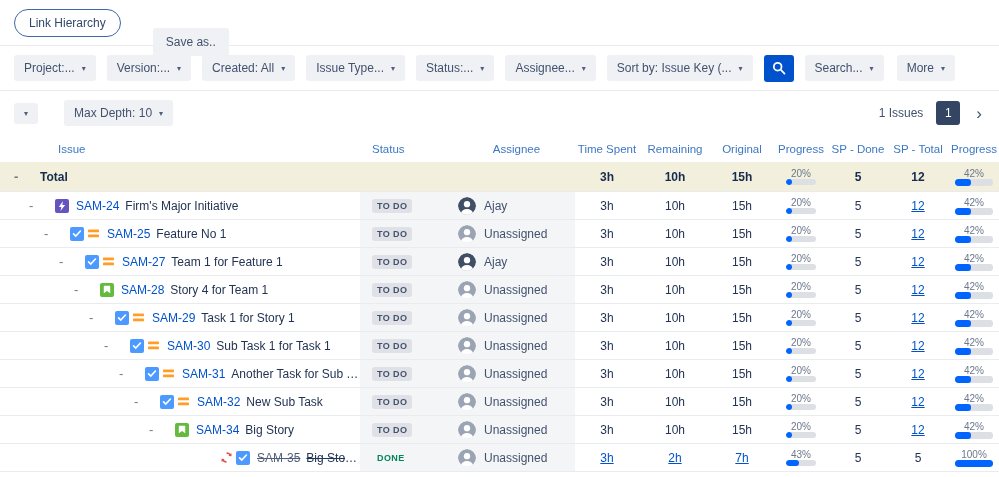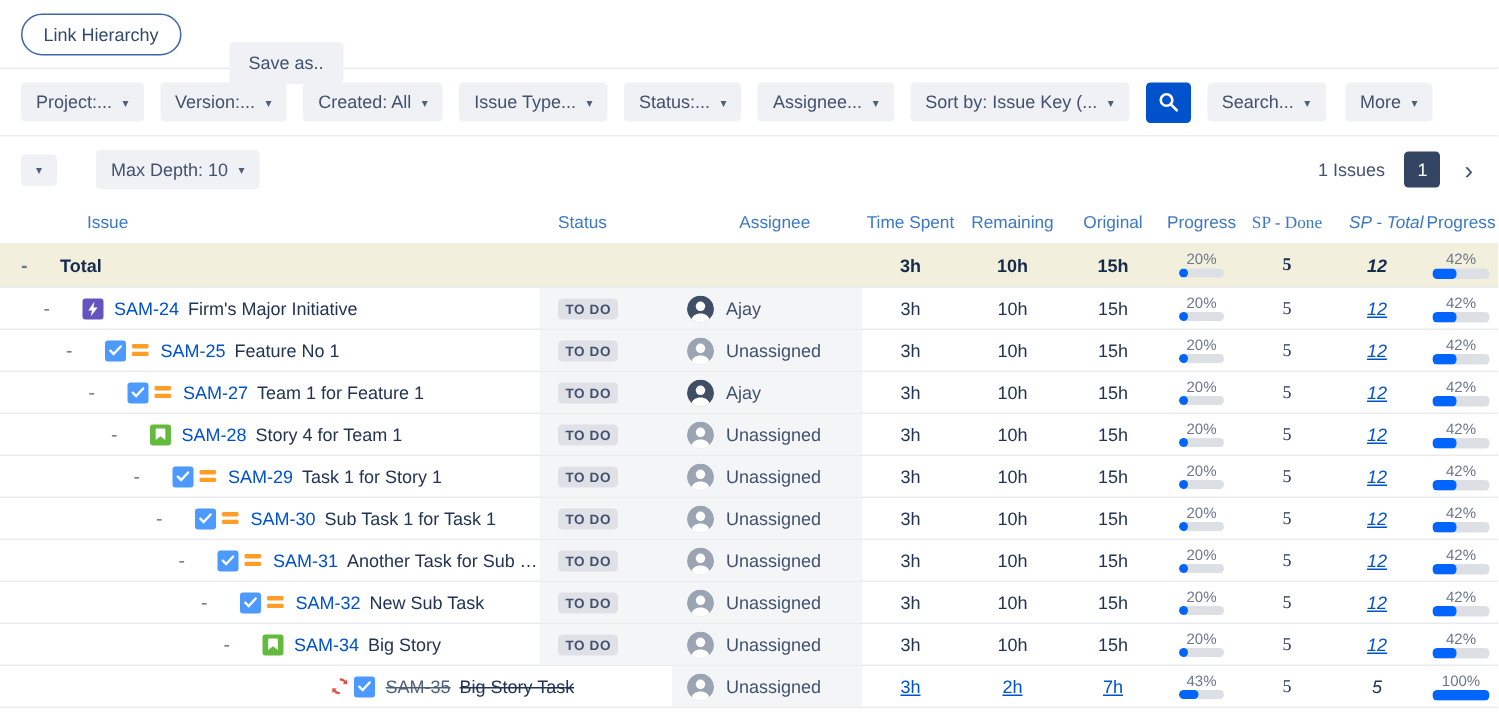--- a/index.html
+++ b/index.html
@@ -52,22 +52,22 @@
 
   
   .thead { display: flex; align-items: center; height: 27px; color: #3D78C2; font-size: 11.5px; }
   .col-issue { flex: 1; min-width: 0; display: flex; align-items: center; padding-left: 14px; }
   .col-status { width: 88px; flex: none; display: flex; align-items: center; padding-left: 12px; }
   .col-assignee { width: 127px; flex: none; display: flex; align-items: flex-start; padding-left: 10px; }
   .col-ts { width: 64px; flex: none; text-align: center; }
   .col-rem { width: 72px; flex: none; text-align: center; }
   .col-orig { width: 62px; flex: none; text-align: center; }
   .col-tp { width: 56px; flex: none; }
-  .col-spd { width: 58px; flex: none; text-align: center; font-family: Liberation Serif, serif; }
-  .col-spt { width: 62px; flex: none; text-align: right; font-style: italic; }
+  .col-spd { width: 58px; flex: none; text-align: center; }
+  .col-spt { width: 62px; flex: none; text-align: center; }
   .col-spp { width: 50px; flex: none; }
   .thead .col-issue { padding-left: 58px; }
 
   .row { display: flex; align-items: stretch; height: 28px; border-bottom: 1px solid #E9EBEF; }
   .row > div { display: flex; align-items: center; }
   .row .col-ts, .row .col-rem, .row .col-orig,
   .row .col-spd, .row .col-spt { justify-content: center; }
   .row .col-tp, .row .col-spp { justify-content: center; }
 
   .total-row { background: #F2F0DC; font-weight: bold; height: 30px; }
@@ -833,20 +833,23 @@
           </span>
           <span class="ticon t-task">
             <svg width="10" height="9" viewBox="0 0 16 14">
               <path d="M2.5 7.5 6 11 13.5 3" stroke="#fff" stroke-width="2.6" fill="none" stroke-linecap="round"></path>
             </svg>
           </span>
         </span>
       <a class="ikey done-key">SAM-35</a>
       <span class="isummary done-sum">Big Story Task</span>
     </div>
+    <div class="col-status">
+        <span class="badge badge-done">DONE</span>
+      </div>
     <div class="col-assignee">
       <span class="avatar">
         <svg width="18" height="18" viewBox="0 0 24 24">
           <circle class="av-bg" cx="12" cy="12" r="12"></circle>
           <circle cx="12" cy="9.6" r="4.2" fill="#fff"></circle>
           <path d="M3.6 22.2c.8-4 4.3-6.2 8.4-6.2s7.6 2.2 8.4 6.2A11.9 11.9 0 0 1 12 24a11.9 11.9 0 0 1-8.4-1.8z" fill="#fff"></path>
         </svg>
       </span>
       <span class="aname">Unassigned</span>
     </div>

